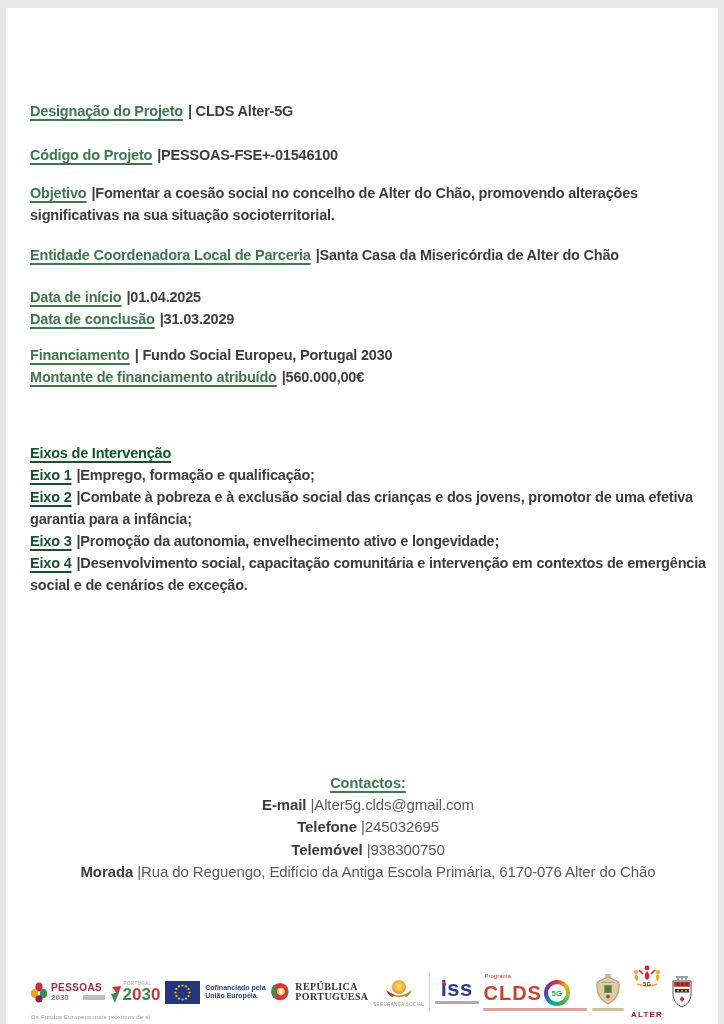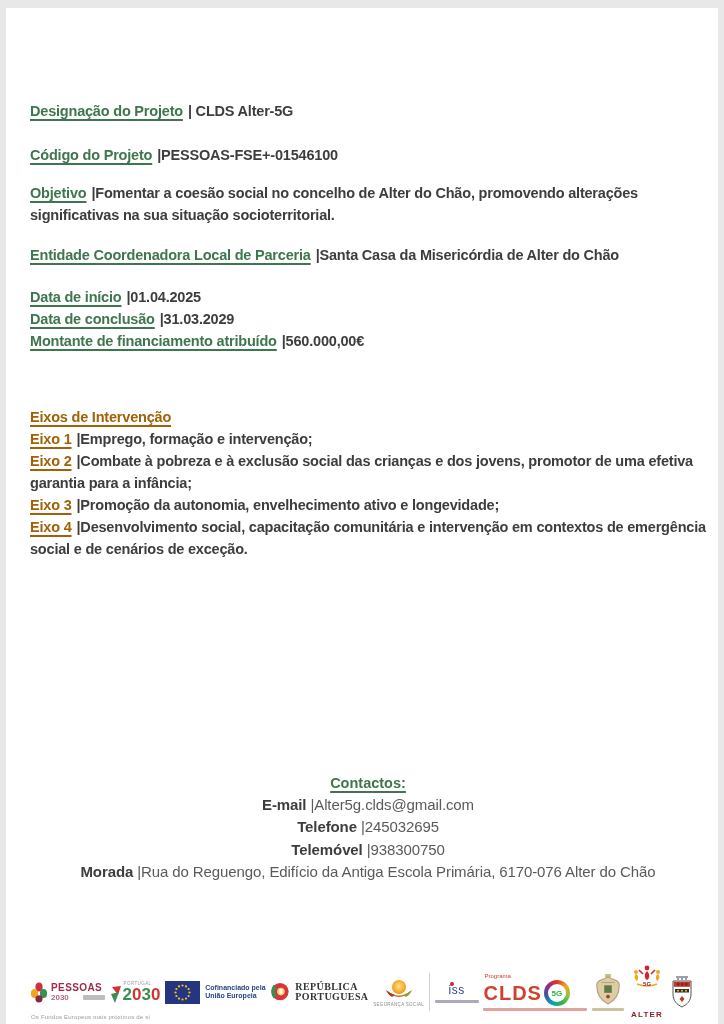--- a/index.html
+++ b/index.html
@@ -5,21 +5,21 @@
   html,body{margin:0;padding:0;background:#e8e8e8;}
   .page{
     position:relative;width:712px;height:1024px;margin:8px auto;background:#ffffff;
     font-family:"Liberation Sans","DejaVu Sans",sans-serif;overflow:hidden;
   }
   
   .content{position:absolute;left:24px;top:92px;width:690px;}
   .row{margin:0;font-size:14.5px;line-height:22px;font-weight:700;color:#3d3d3d;letter-spacing:-0.2px;}
   .lbl{text-decoration:underline;text-decoration-thickness:1.5px;text-underline-offset:2.5px;}
   .lbl.g{color:#3e764d;}
-  .lbl.r{color:#a16207;}
+  .lbl.r{color:#14532d;}
   .val{margin-left:5px;color:#3d3d3d;}
   .mt22{margin-top:22px;} .mt16{margin-top:16px;} .mt18{margin-top:18px;}
   .mt20{margin-top:20px;} .mt14{margin-top:14px;} .mt54{margin-top:54px;}
   
   .contacts{position:absolute;left:0;top:764px;width:724px;text-align:center;}
   .c-head{margin:0;font-size:14.5px;line-height:22px;font-weight:700;color:#3e764d;
     text-decoration:underline;text-decoration-thickness:1.5px;text-underline-offset:2.5px;}
   .c-row{margin:0;font-size:15px;line-height:22.4px;color:#5a5a5a;letter-spacing:-0.1px;}
   .c-lbl{font-weight:700;color:#3d3d3d;}
   .c-val{margin-left:4px;font-weight:400;color:#5a5a5a;}
@@ -46,21 +46,21 @@
   
   .rep-txt{display:flex;flex-direction:column;margin-left:5px;font-family:"Liberation Serif","DejaVu Serif",serif;}
   .rep-txt span{font-size:10px;font-weight:700;color:#333;letter-spacing:.4px;line-height:10.5px;}
   
   .seg{flex-direction:column;display:flex;align-items:center;}
   .seg-cap{font-size:4.5px;color:#8a8a8a;letter-spacing:.3px;margin-top:2px;}
   .logo-divider{width:1px;height:38px;background:#d0d0d0;flex:0 0 auto;}
   
   .iss{flex-direction:column;display:flex;align-items:center;}
   .iss-wrap{position:relative;line-height:16px;}
-  .iss-word{font-size:12px;font-weight:400;color:#2b3f92;letter-spacing:.5px;}
+  .iss-word{font-size:22px;font-weight:700;color:#2b3f92;letter-spacing:.5px;}
   .iss-dot{position:absolute;left:1px;top:1px;width:4px;height:4px;border-radius:50%;background:#d2232a;}
   .iss-bar{width:44px;height:3px;background:#aab;margin-top:2px;}
   
   .clds{flex-direction:column;display:flex;align-items:flex-start;}
   .clds-pre{font-size:6px;color:#d0402e;line-height:7px;margin-left:1px;}
   .clds-row{display:flex;align-items:center;}
   .clds-word{font-size:20px;font-weight:700;color:#d0402e;letter-spacing:1px;line-height:21px;}
   .clds-ring{width:26px;height:26px;border-radius:50%;margin-left:2px;
     background:conic-gradient(#e4342b,#f0a71f,#8dc63f,#2bb24c,#00a6b6,#3a56a5,#93278f,#e4342b);
     display:flex;align-items:center;justify-content:center;}
@@ -91,26 +91,27 @@
     <p class="row mt22"><span class="lbl g">Código do Projeto</span><span class="val">|PESSOAS-FSE+-01546100</span></p>
 
     <p class="row mt16"><span class="lbl g">Objetivo</span><span class="val">|Fomentar a coesão social no concelho de Alter do Chão, promovendo alterações significativas na sua situação socioterritorial.</span></p>
 
     <p class="row mt18"><span class="lbl g">Entidade Coordenadora Local de Parceria</span><span class="val">|Santa Casa da Misericórdia de Alter do Chão</span></p>
 
     <p class="row mt20"><span class="lbl g">Data de início</span><span class="val">|01.04.2025</span></p>
 
     <p class="row"><span class="lbl g">Data de conclusão</span><span class="val">|31.03.2029</span></p>
 
+    <p class="row mt14"><span class="lbl g">Financiamento</span><span class="val">| Fundo Social Europeu, Portugal 2030</span></p>
 
     <p class="row"><span class="lbl g">Montante de financiamento atribuído</span><span class="val">|560.000,00€</span></p>
 
     <div>
       <p class="row mt54"><span class="lbl r">Eixos de Intervenção</span></p>
-      <p class="row"><span class="lbl r">Eixo 1</span><span class="val">|Emprego, formação e intervenção;</span></p>
+      <p class="row"><span class="lbl r">Eixo 1</span><span class="val">|Emprego, formação e qualificação;</span></p>
       <p class="row"><span class="lbl r">Eixo 2</span><span class="val">|Combate à pobreza e à exclusão social das crianças e dos jovens, promotor de uma efetiva garantia para a infância;</span></p>
       <p class="row"><span class="lbl r">Eixo 3</span><span class="val">|Promoção da autonomia, envelhecimento ativo e longevidade;</span></p>
       <p class="row"><span class="lbl r">Eixo 4</span><span class="val">|Desenvolvimento social, capacitação comunitária e intervenção em contextos de emergência social e de cenários de exceção.</span></p>
     </div>
   </div>
 
   <div class="contacts">
     <p class="c-head">Contactos:</p>
     <p class="c-row"><span class="c-lbl">E-mail</span><span class="c-val">|Alter5g.clds@gmail.com</span></p>
     <p class="c-row"><span class="c-lbl">Telefone</span><span class="c-val">|245032695</span></p>

